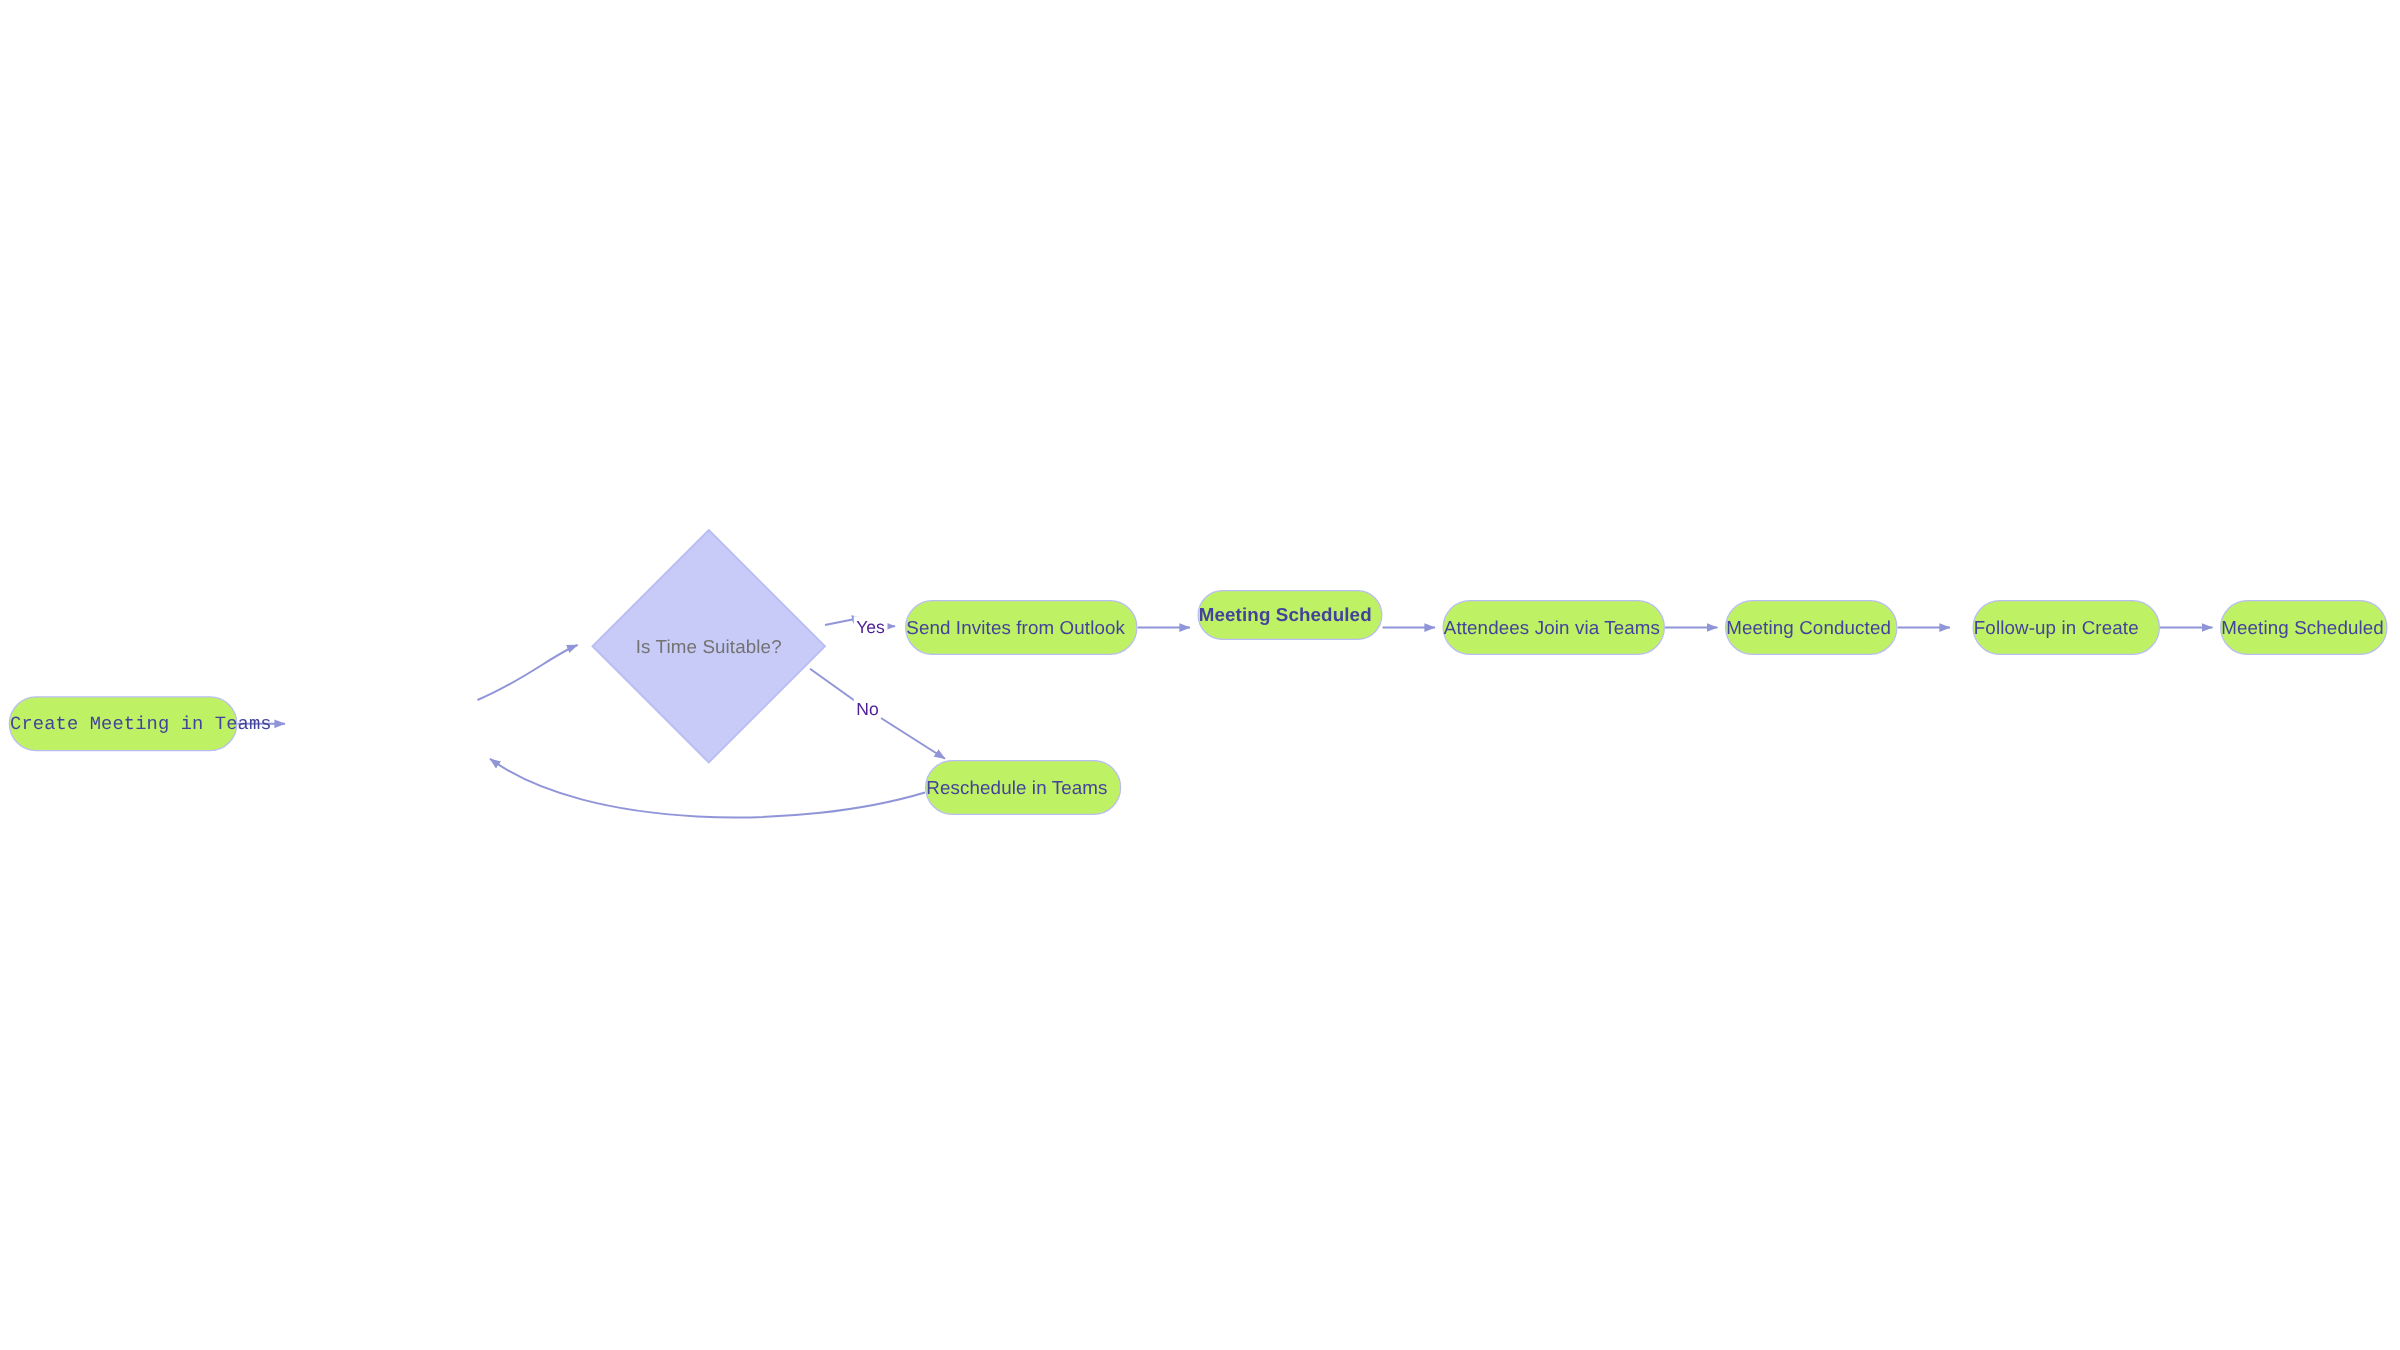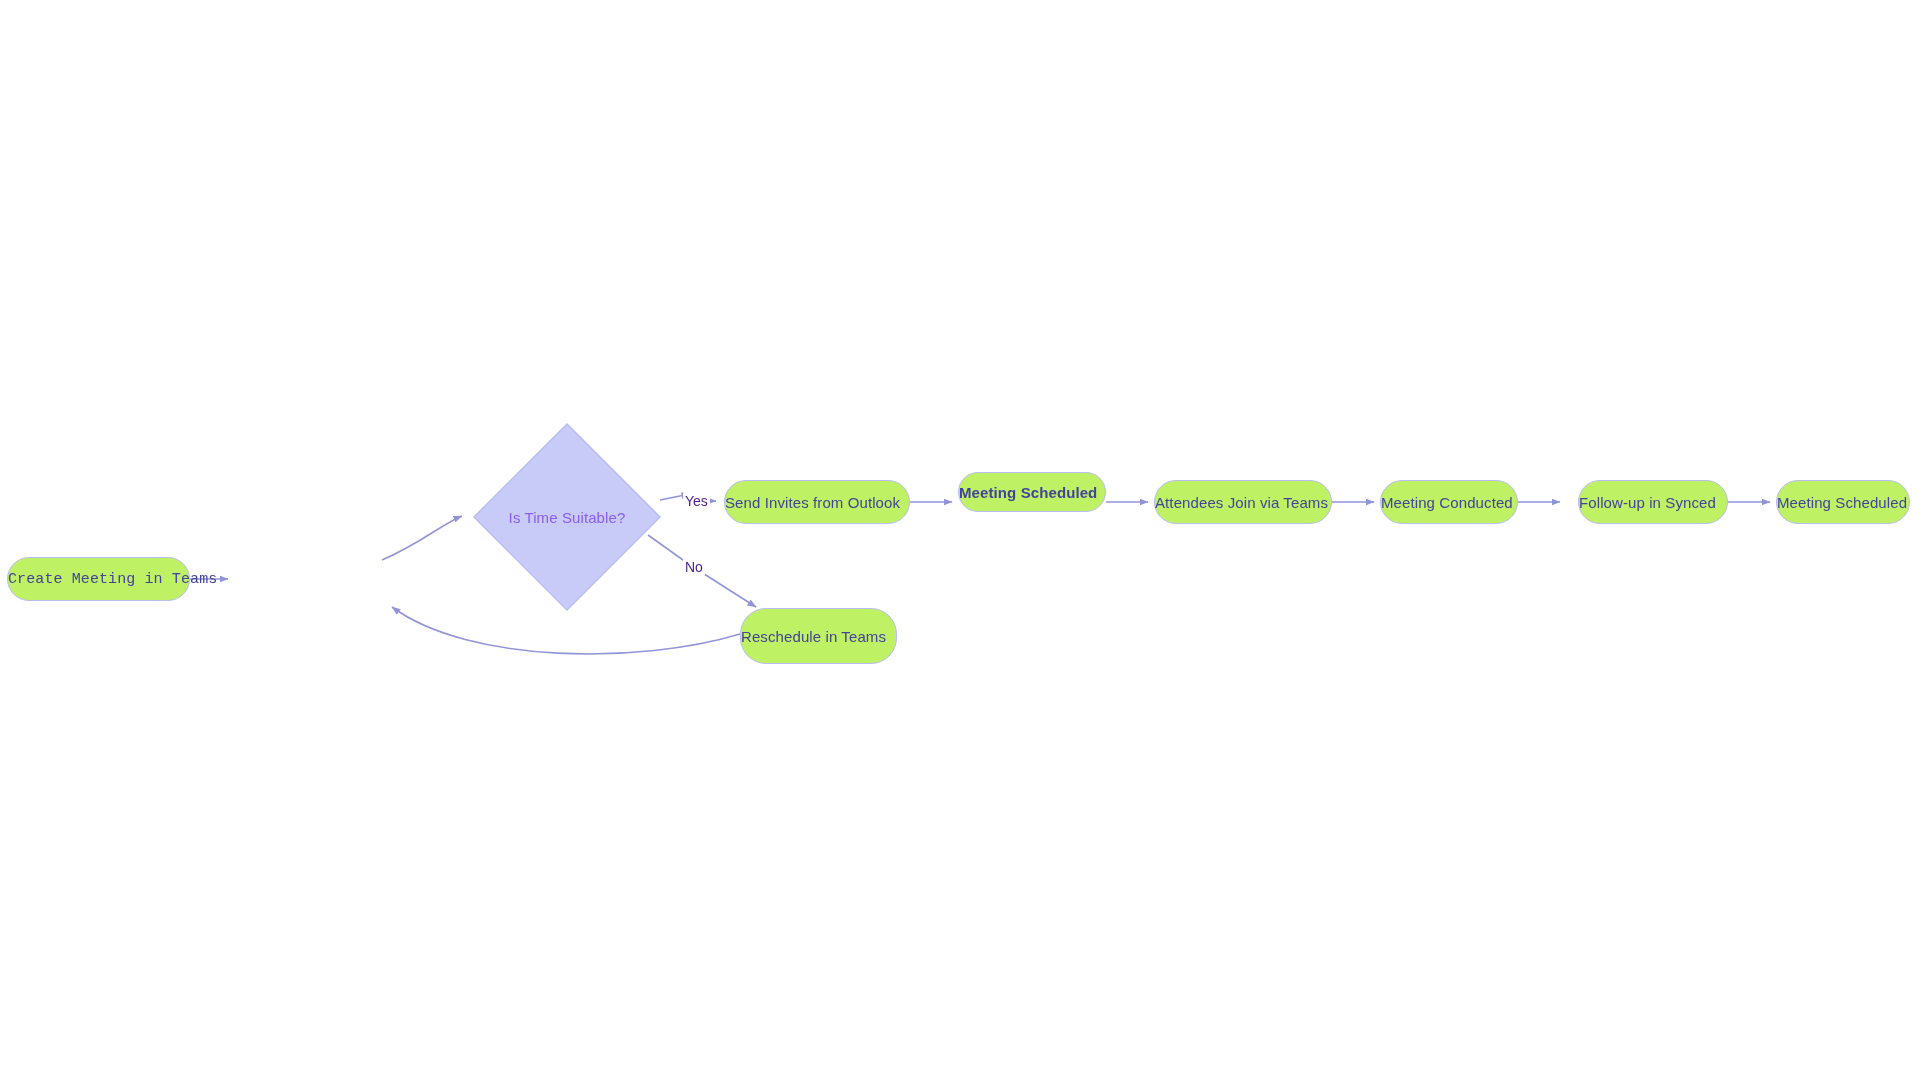--- a/index.html
+++ b/index.html
@@ -59,21 +59,21 @@
   }
   .decision .decision-label {
     position: absolute;
     left: 0;
     top: 0;
     width: 100%;
     height: 100%;
     display: flex;
     align-items: center;
     justify-content: center;
-    color: #8b5cf6;
+    color: #737373;
     font-size: 15px;
     letter-spacing: 0.1px;
     white-space: nowrap;
   }
   .edge-label {
     position: absolute;
     color: #4c1d95;
     font-size: 14px;
     background: #ffffff;
     padding: 0 2px;
@@ -139,28 +139,28 @@
 
   <div class="node" style="left:1154px; top:480px; width:178px; height:44px;">
     <span class="node-label">Attendees Join via Teams</span>
   </div>
 
   <div class="node" style="left:1380px; top:480px; width:138px; height:44px;">
     <span class="node-label">Meeting Conducted</span>
   </div>
 
   <div class="node" style="left:1578px; top:480px; width:150px; height:44px;">
-    <span class="node-label">Follow-up in Synced</span>
+    <span class="node-label">Follow-up in Create</span>
   </div>
 
   <div class="node" style="left:1776px; top:480px; width:134px; height:44px;">
     <span class="node-label">Meeting Scheduled</span>
   </div>
 
-  <div class="node" style="left:740px; top:608px; width:157px; height:56px;">
+  <div class="node" style="left:740px; top:608px; width:157px; height:44px;">
     <span class="node-label">Reschedule in Teams</span>
   </div>
 
   <span class="edge-label" style="left:683px; top:493px;">Yes</span>
 
   <span class="edge-label" style="left:683px; top:559px;">No</span>
 
 </div>
 
 </body></html>

